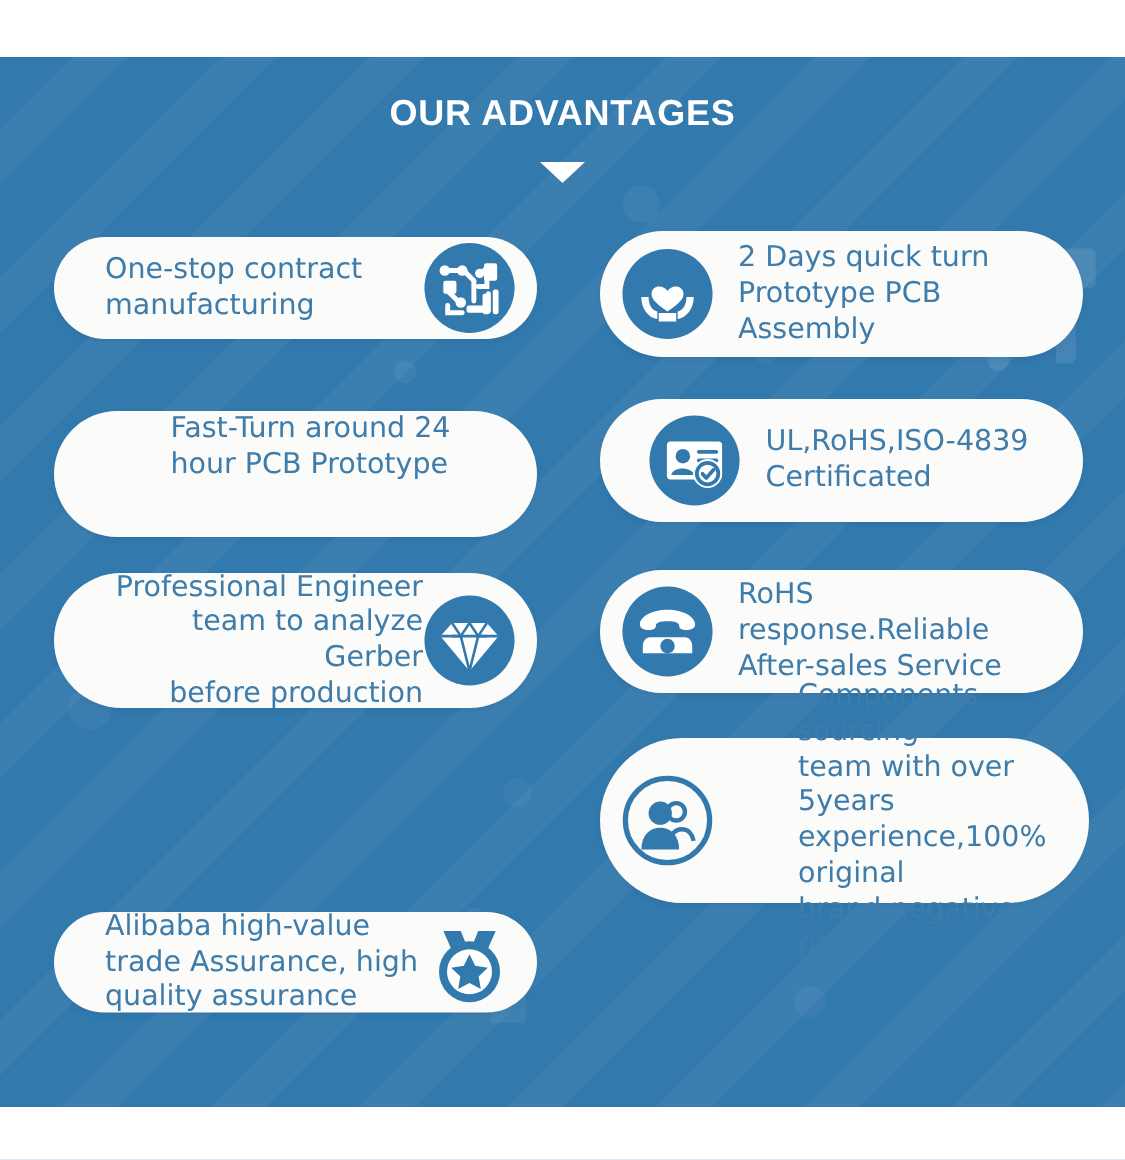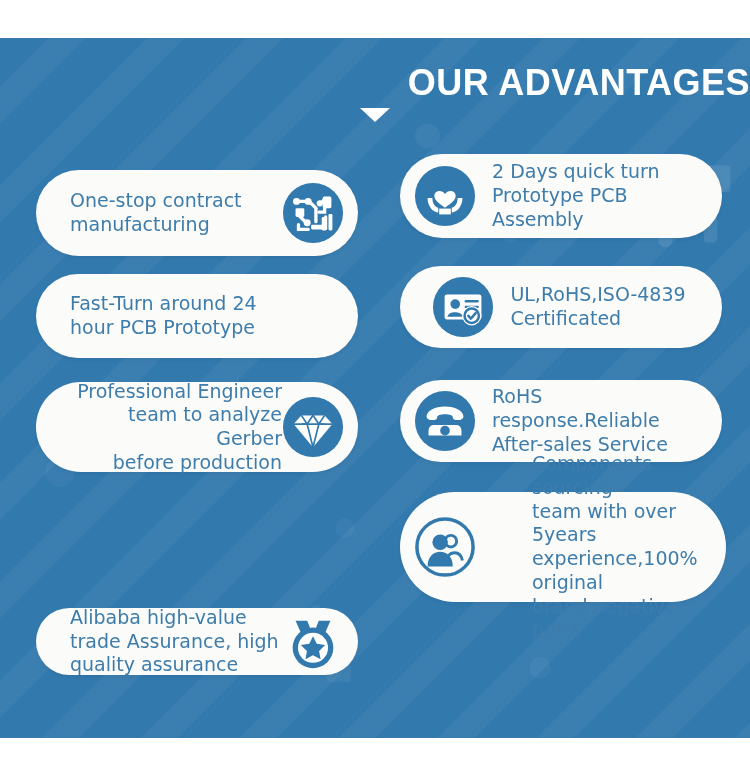--- a/index.html
+++ b/index.html
@@ -34,22 +34,22 @@
       radial-gradient(circle at 46% 70%, rgba(255,255,255,.04) 0 9px, transparent 10px),
       radial-gradient(circle at 88% 55%, rgba(255,255,255,.04) 0 11px, transparent 12px),
       radial-gradient(circle at 72% 90%, rgba(255,255,255,.04) 0 10px, transparent 11px);
   }
   .wm{position:absolute;opacity:.085;pointer-events:none;}
   .wm1{right:10px;top:118px;width:120px;height:96px;}
   .wm2{left:250px;top:560px;width:120px;height:96px;opacity:.05;}
 
   
   .heading{
-    position:absolute;left:0;top:62px;width:750px;text-align:right;
-    color:#ffffff;font-size:36px;font-weight:bold;letter-spacing:.5px;
+    position:absolute;left:0;top:62px;width:750px;text-align:center;
+    color:#ffffff;font-size:24px;font-weight:bold;letter-spacing:.5px;
     font-family:"Liberation Sans", sans-serif;
   }
   .caret{
     position:absolute;left:50%;top:108px;transform:translateX(-50%);
     width:0;height:0;border-left:15px solid transparent;
     border-right:15px solid transparent;border-top:14px solid #ffffff;
   }
 
   
   .card{
@@ -63,22 +63,22 @@
     font-family:"DejaVu Sans", sans-serif;white-space:pre-line;
   }
   .card.ic-right{justify-content:flex-start;padding:0 14px 0 34px;}
   .card.ic-right .txt{flex:1;}
   .card.ic-left{justify-content:center;padding:0 18px 0 14px;}
   .card.ic-left .txt{margin-left:16px;}
   .ico{width:62px;height:62px;flex:none;}
   .ico svg{display:block;width:62px;height:62px;}
 
   
-  #card1{left:36px;top:158px;width:322px;height:86px;margin-top:12px;}
-  #card3{left:36px;top:274px;width:322px;height:84px;}
+  #card1{left:36px;top:158px;width:322px;height:68px;}
+  #card3{left:36px;top:274px;width:322px;height:84px;flex-direction:column;}
   #card5{left:36px;top:382px;width:322px;height:90px;text-align:right;}
   #card7{left:36px;top:496px;width:322px;height:88px;}
   #card9{left:36px;top:608px;width:322px;height:67px;}
   
   #card2{left:400px;top:154px;width:322px;height:84px;}
   #card4{left:400px;top:266px;width:322px;height:82px;}
   #card6{left:400px;top:380px;width:322px;height:82px;}
   #card8{left:400px;top:492px;width:326px;height:110px;gap:40px;}
 </style>
 </head>

